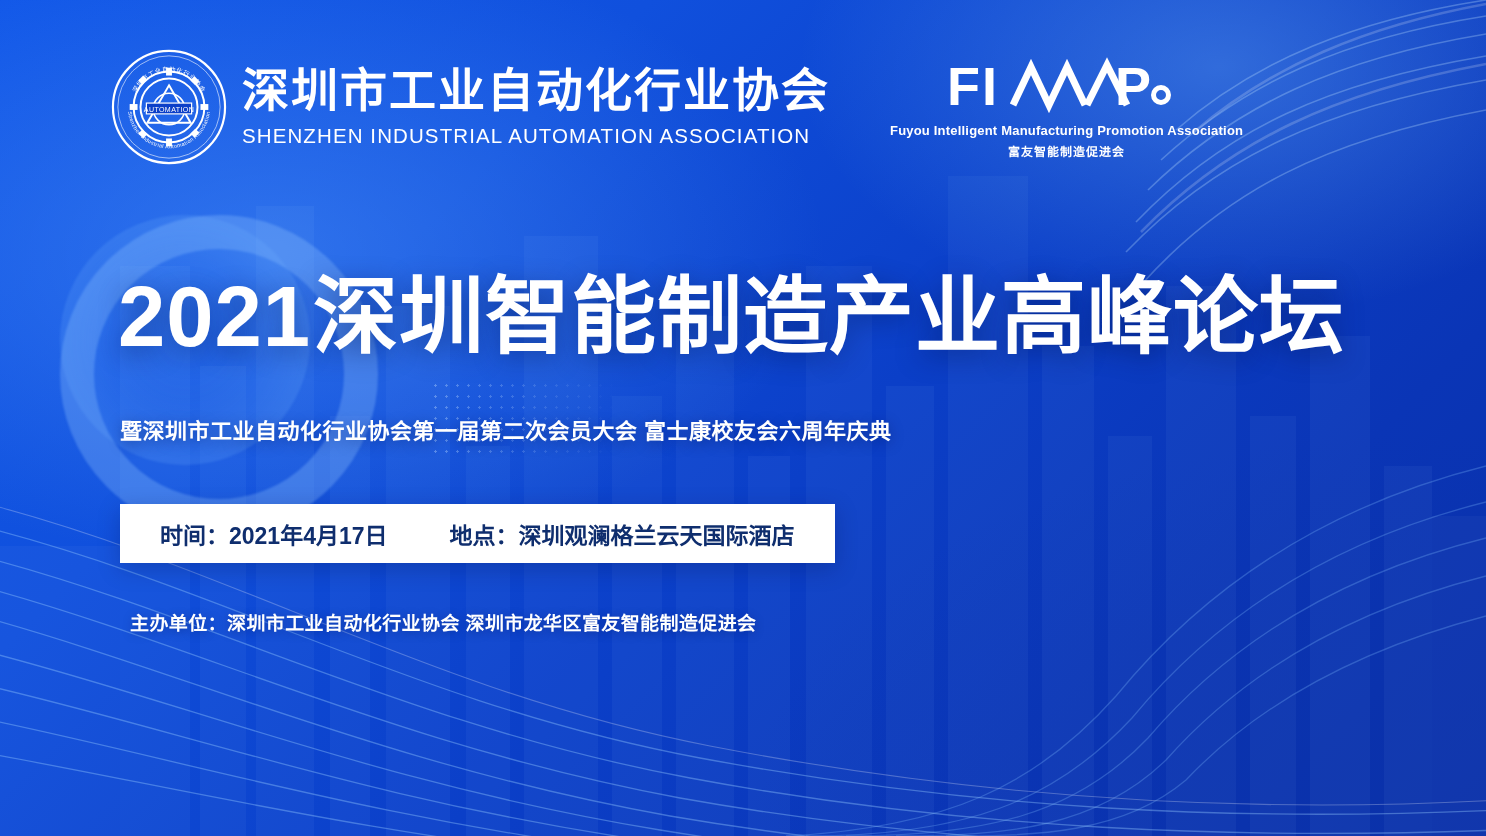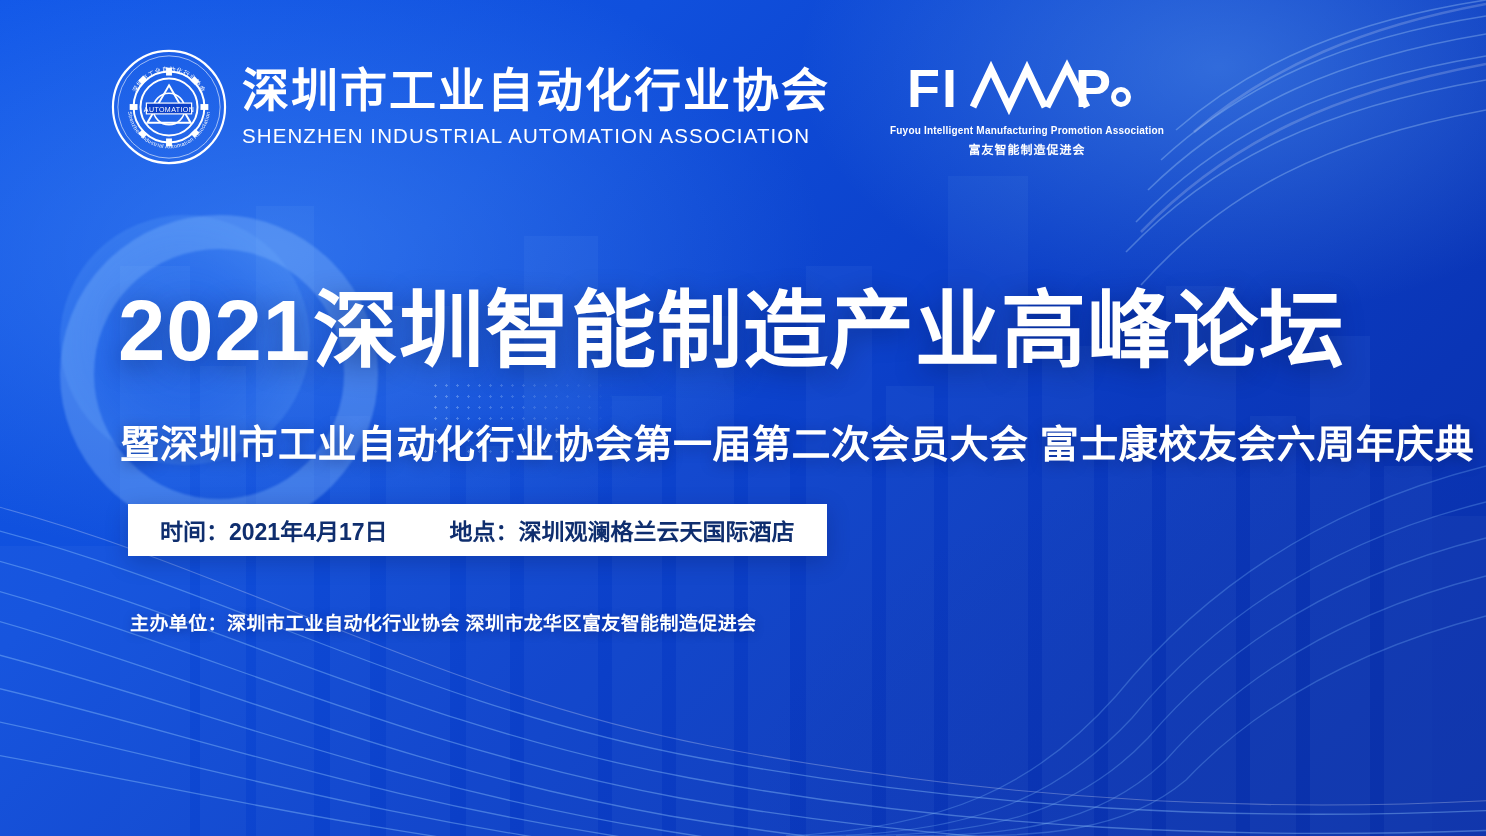--- a/index.html
+++ b/index.html
@@ -50,41 +50,41 @@
   .sia-text{margin-left:14px;color:#fff;}
   .sia-cn{
     font-size:47px;font-weight:700;letter-spacing:2px;line-height:1.08;
     white-space:nowrap;
   }
   .sia-en{
     font-size:20.5px;letter-spacing:1.1px;margin-top:7px;white-space:nowrap;font-weight:400;
   }
   .fimpa{margin-left:60px;color:#fff;text-align:center;}
   .fimpa-mark{height:62px;}
-  .fimpa-en{font-size:10px;letter-spacing:.2px;margin-top:2px;white-space:nowrap;font-weight:600;}
+  .fimpa-en{font-size:13px;letter-spacing:.2px;margin-top:2px;white-space:nowrap;font-weight:600;}
   .fimpa-cn{font-size:12px;font-weight:700;letter-spacing:1px;margin-top:4px;white-space:nowrap;}
 
   
   .title{
-    position:absolute;left:118px;top:288px;width:1290px;
+    position:absolute;left:118px;top:274px;width:1290px;
     color:#fff;font-size:85px;font-weight:800;letter-spacing:1px;
     line-height:1;white-space:nowrap;
     text-shadow:0 6px 26px rgba(0,20,80,.45);
   }
   .title .yr{ margin-right:2px; }
   .subtitle{
     position:absolute;left:120px;top:413px;width:1300px;
-    color:#fff;font-size:39px;font-weight:700;letter-spacing:.5px;white-space:nowrap;
+    color:#fff;font-size:22px;font-weight:700;letter-spacing:.5px;white-space:nowrap;
     text-shadow:0 3px 14px rgba(0,20,80,.4);
   }
   .infobar{
-    position:absolute;left:128px;top:504px;
+    position:absolute;left:120px;top:504px;
     background:#fff;color:#0b3fc8;
-    height:52px;display:flex;align-items:center;gap:62px;
-    padding:0 32px;box-shadow:0 6px 22px rgba(0,15,70,.25);
+    height:59px;display:flex;align-items:center;gap:62px;
+    padding:0 40px;box-shadow:0 6px 22px rgba(0,15,70,.25);
   }
   .infobar span{font-size:23px;font-weight:700;white-space:nowrap;color:#0f2e6e;}
   .orgs{position:absolute;left:130px;top:588px;color:#fff;margin-top:20px;}
   .orgs div{
     font-size:19px;font-weight:600;letter-spacing:.4px;margin-bottom:26px;white-space:nowrap;
     text-shadow:0 2px 10px rgba(0,20,80,.35);
   }
 </style>
 </head>
 <body>

